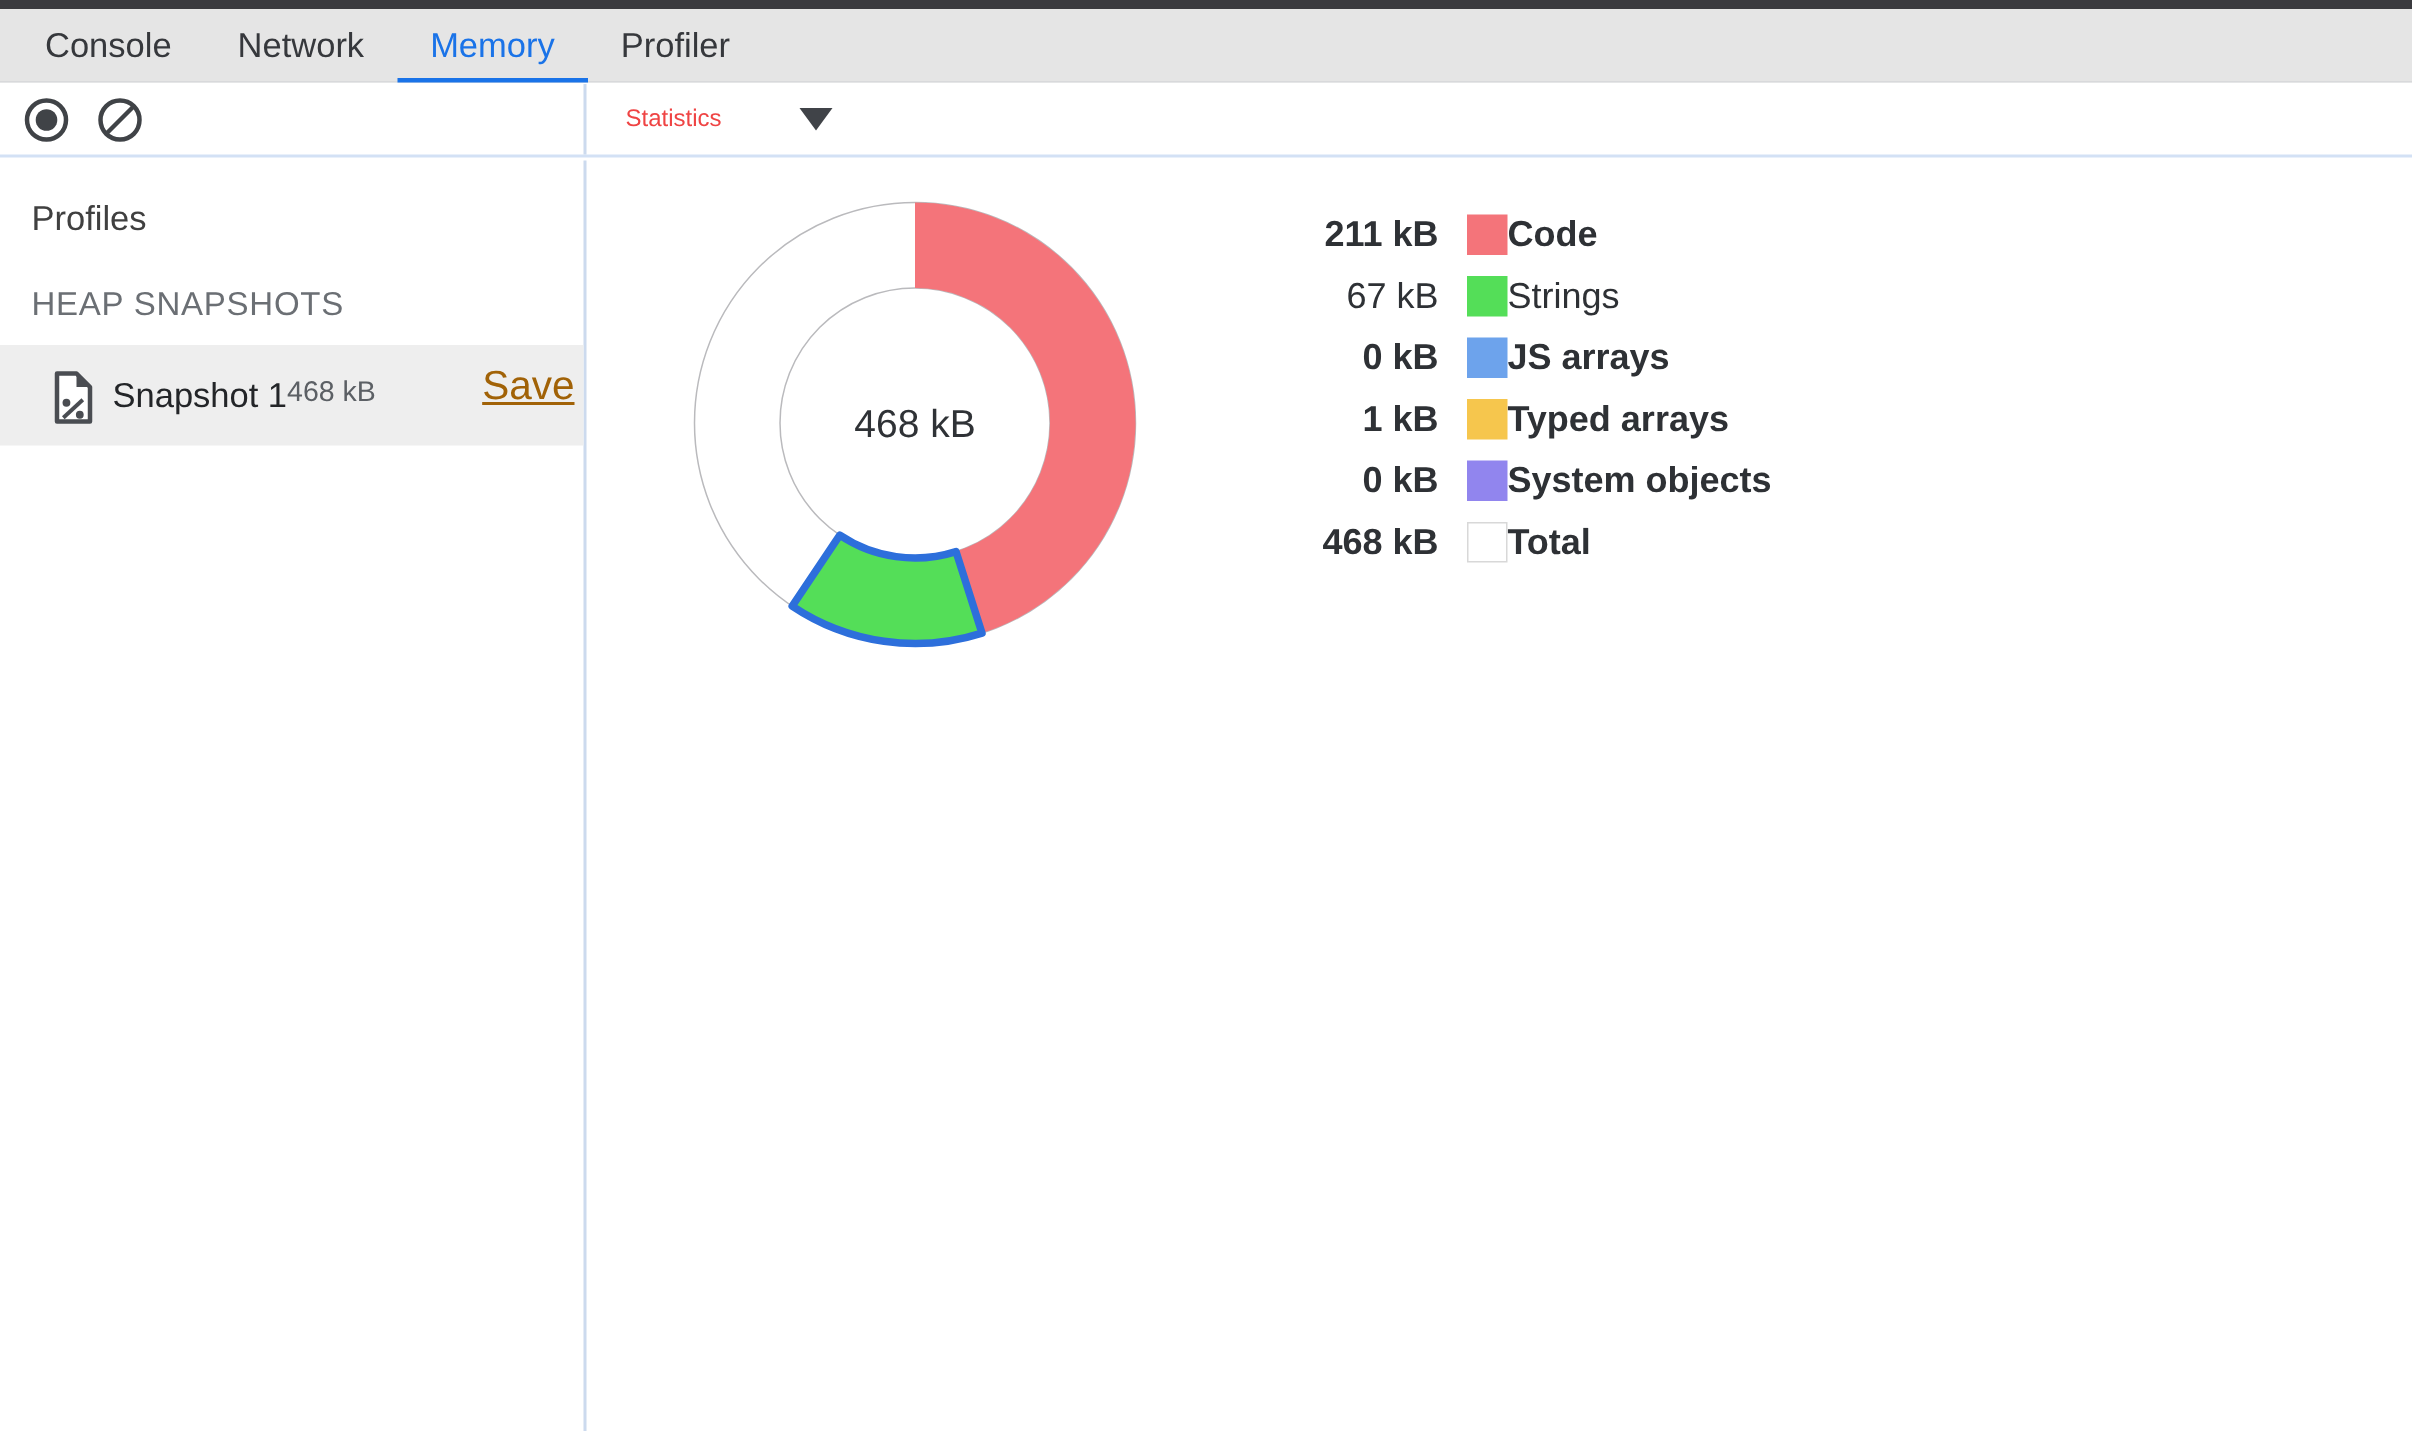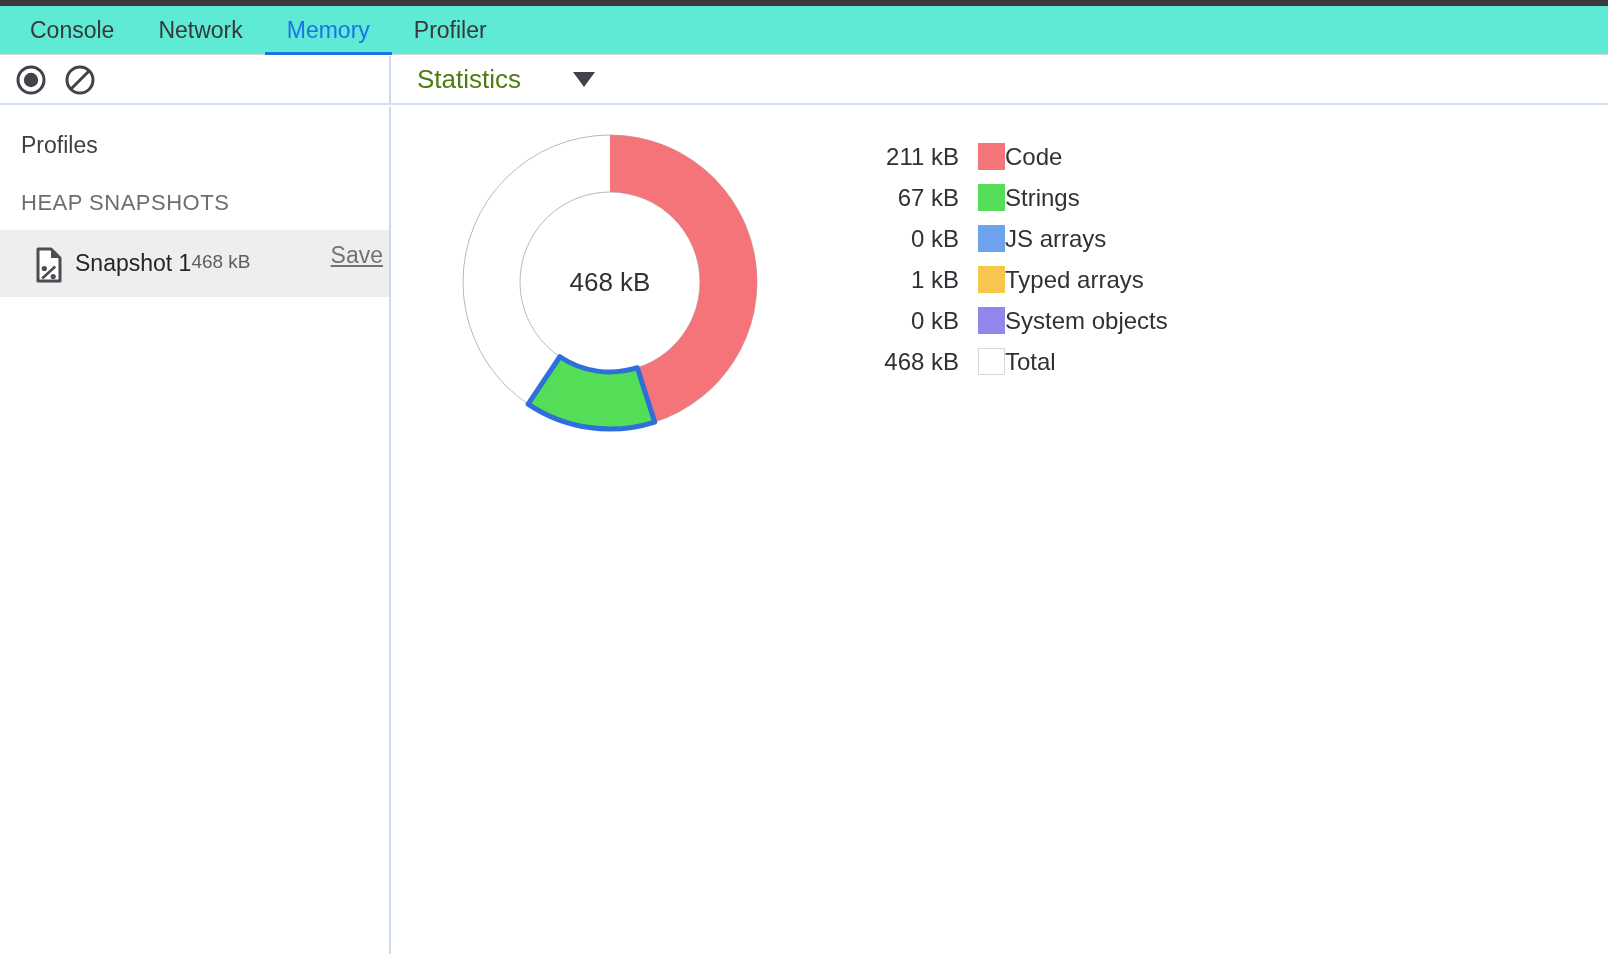--- a/index.html
+++ b/index.html
@@ -10,21 +10,21 @@
     background:#fff; color:#2c2e31;
   }
   .app { position:relative; width:1608px; height:954px; background:#fff; overflow:hidden; }
 
   
   .top-strip { position:absolute; top:0; left:0; width:100%; height:6px; background:#3a3a3e; }
 
   
   .tabbar {
     position:absolute; top:6px; left:0; width:100%; height:49px;
-    background:#5eead4; border-bottom:1px solid #d8d9db;
+    background:#e5e5e5; border-bottom:1px solid #d8d9db;
     display:flex; align-items:stretch; padding-left:8px;
   }
   .tab {
     position:relative; display:flex; align-items:center;
     padding:0 22px; font-size:23px; color:#36383c; cursor:default; white-space:nowrap;
   }
   .tab.active { color:var(--accent);text-align:center; }
   .tab.active::after {
     content:""; position:absolute; left:0; right:0; bottom:-1px; height:3px;
     background:var(--accent);
@@ -35,21 +35,21 @@
     position:absolute; top:56px; left:0; width:100%; height:49px;
     background:#fff; border-bottom:2px solid #d3e1f5; display:flex;
   }
   .toolbar-left {
     width:391px; flex:none; border-right:2px solid #ccdaee;
     display:flex; align-items:center; padding-left:15px; gap:17px;
   }
   .icon-btn { width:32px; height:32px; display:flex; align-items:center; justify-content:center; cursor:pointer; }
   .toolbar-right { flex:1; display:flex; align-items:center; padding-left:26px; }
   .dropdown { display:flex; align-items:center; cursor:pointer; }
-  .dropdown-label { font-size:26px; color:#4d7c0f; }
+  .dropdown-label { font-size:16px; color:#ef4444; }
   .dropdown-caret {
     width:0; height:0; margin-left:52px;
     border-left:11px solid transparent; border-right:11px solid transparent;
     border-top:15px solid #404348;
   }
 
   
   .sidebar {
     position:absolute; top:107px; left:0; width:391px; bottom:0;
     background:#fff; border-right:2px solid #ccdaee;
@@ -58,32 +58,32 @@
   .section-heading { margin:32px 0 15px 21px; font-size:22px; color:#6b6f74; line-height:25px; letter-spacing:0.5px; }
   .snapshot-row {
     position:relative; height:67px; background:#eee;
     display:flex; align-items:center; padding-left:34px; cursor:pointer;
   }
   .snapshot-icon { flex:none; margin-right:11px; margin-top:2px; }
   .snapshot-text { display:flex; }
   .snapshot-title { font-size:23px; color:#232528; line-height:25px; }
   .snapshot-size { font-size:19px; color:#5c6065; line-height:22px; }
   .save-link {
-    position:absolute; right:6px; top:12px; font-size:23px; color:#737373;
+    position:absolute; right:6px; top:12px; font-size:27px; color:#a16207;
     text-decoration:underline; cursor:pointer;
   }
 
   
   .main { position:absolute; top:107px; left:393px; right:0; bottom:0; background:#fff; }
   .donut-svg { position:absolute; left:56px; top:14px; }
   .donut-center { font-size:26px; fill:#2f3236; font-family:"Liberation Sans", sans-serif; }
 
   
   .legend { position:absolute; left:468px; top:36px; }
-  .legend-row { display:flex; align-items:center; height:27px; margin-bottom:14px; font-size:24px; color:#2e3135; cursor:default; }
+  .legend-row { display:flex; align-items:center; height:27px; margin-bottom:14px; font-size:24px; color:#2e3135; cursor:default;font-weight:bold; }
   .legend-row.bold { font-weight:400; }
   .legend-value { width:98px; text-align:right; white-space:nowrap; }
   .legend-swatch { width:27px; height:27px; margin-left:19px; flex:none; }
   .legend-label { white-space:nowrap; }
 </style>
 </head>
 <body>
 
 <div class="app">
 

